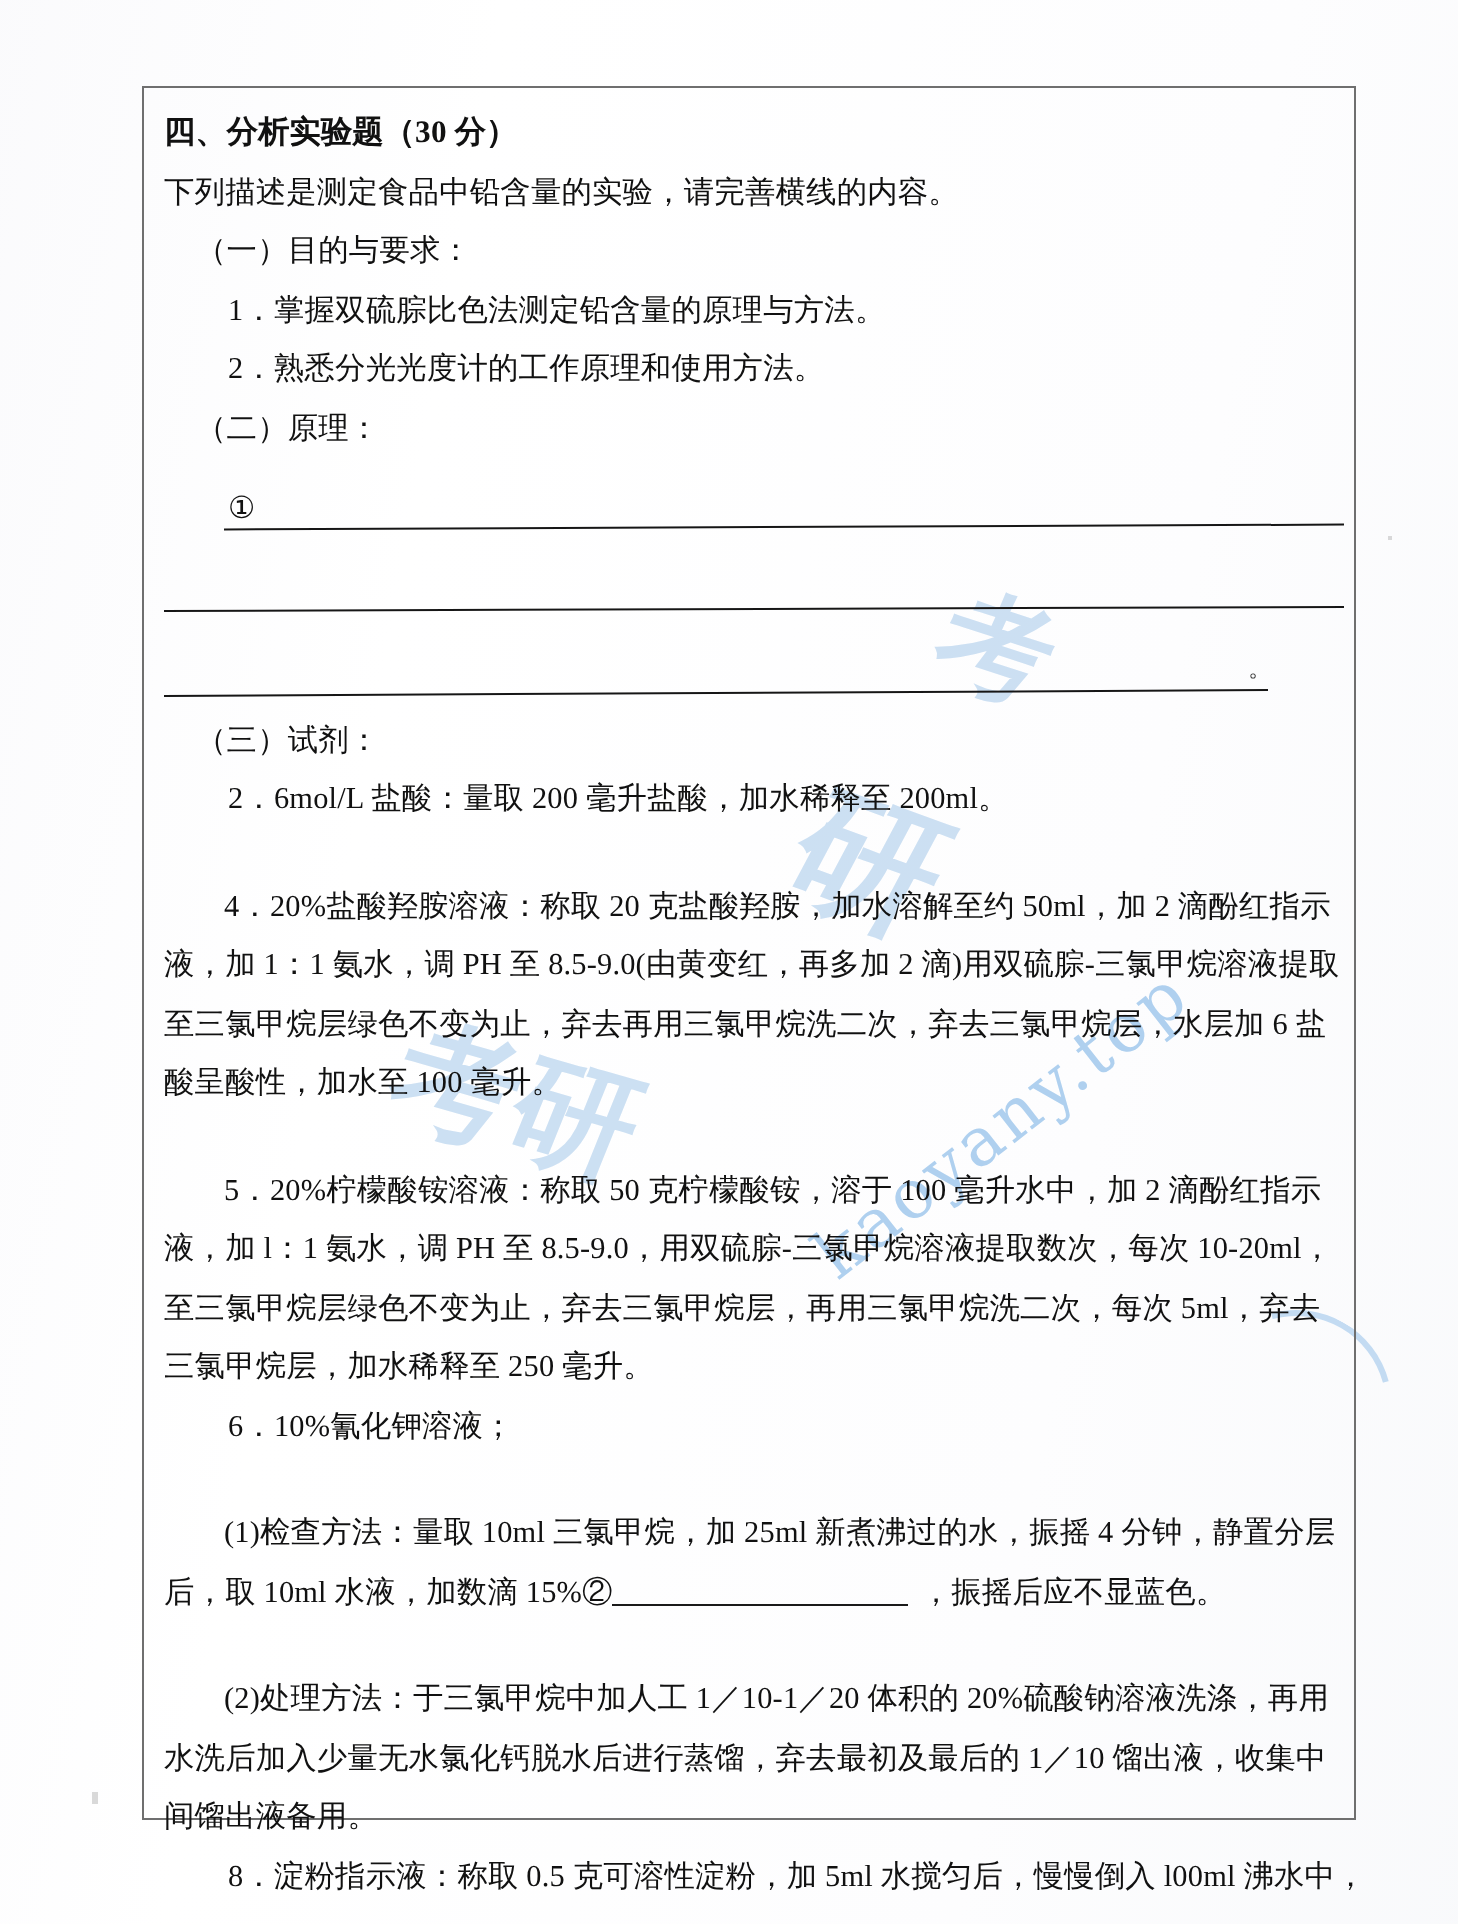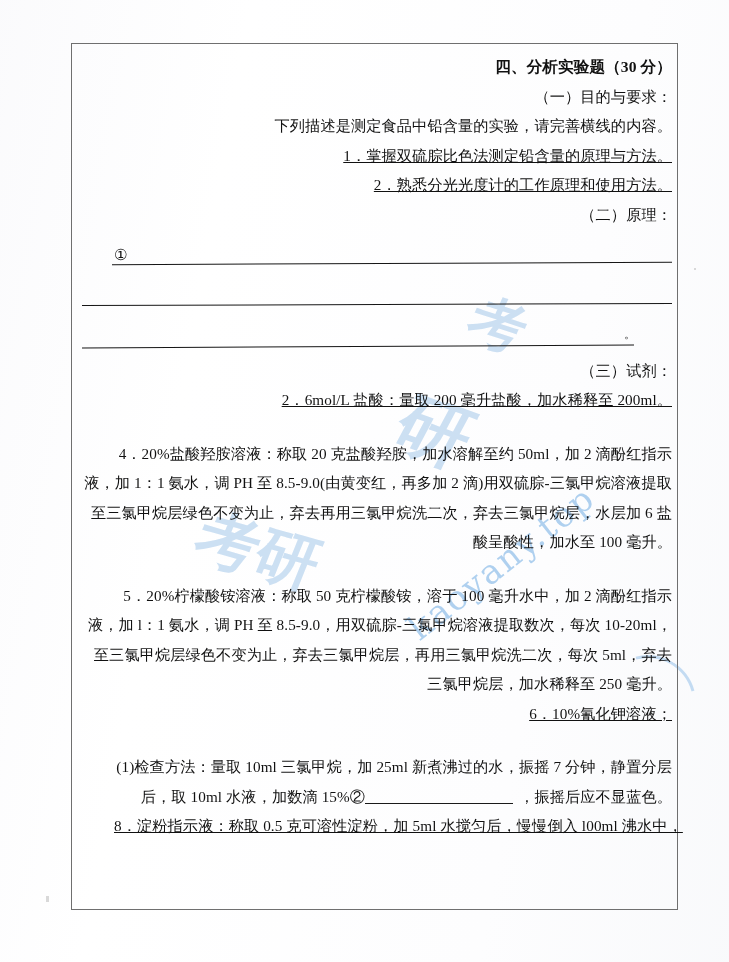--- a/index.html
+++ b/index.html
@@ -98,30 +98,29 @@
     top: 52px;
     width: 590px;
     z-index: 3;
   }
 
   .line {
     font-size: 15.2px;
     line-height: 29.5px;
     white-space: nowrap;
     letter-spacing: .1px;
-    text-align: right;
   }
   .line.wrap { white-space: normal; }
 
   .heading {
     font-weight: 700;
     font-size: 15.6px;
   }
   .indent-1 { padding-left: 16px; }
-  .indent-2 { padding-left: 32px; text-decoration: underline; }
+  .indent-2 { padding-left: 32px; }
   .indent-first { text-indent: 30px; margin-top: 24px; }
   .rule-row {
     position: relative;
     height: 29.5px;
   }
   .rule-row .circ {
     position: absolute;
     left: 32px;
     bottom: 3px;
     font-size: 15.2px;
@@ -200,22 +199,22 @@
   <div class="wm-cjk c">考研</div>
   <div class="wm-latin">kaoyany.top</div>
   <div class="wm-arc"></div>
 </div>
 
 <div class="page-frame"></div>
 
 <div class="page-body">
 
   <div class="line heading">四、分析实验题（30 分）</div>
+  <div class="line">下列描述是测定食品中铅含量的实验，请完善横线的内容。</div>
   <div class="line indent-1">（一）目的与要求：</div>
-  <div class="line">下列描述是测定食品中铅含量的实验，请完善横线的内容。</div>
   <div class="line indent-2">1．掌握双硫腙比色法测定铅含量的原理与方法。</div>
   <div class="line indent-2">2．熟悉分光光度计的工作原理和使用方法。</div>
   <div class="line indent-1">（二）原理：</div>
 
   <div class="spacer-xs"></div>
 
   <div class="rule-row">
     <span class="circ">①</span>
     <span class="rule-a"></span>
   </div>
@@ -232,22 +231,23 @@
   <div class="spacer-xs"></div>
 
   <div class="line indent-1">（三）试剂：</div>
   <div class="line indent-2">2．6mol/L 盐酸：量取 200 毫升盐酸，加水稀释至 200ml。</div>
 
   <div class="line wrap indent-first">4．20%盐酸羟胺溶液：称取 20 克盐酸羟胺，加水溶解至约 50ml，加 2 滴酚红指示液，加 1：1 氨水，调 PH 至 8.5-9.0(由黄变红，再多加 2 滴)用双硫腙-三氯甲烷溶液提取至三氯甲烷层绿色不变为止，弃去再用三氯甲烷洗二次，弃去三氯甲烷层，水层加 6 盐酸呈酸性，加水至 100 毫升。</div>
   <div class="line wrap indent-first">5．20%柠檬酸铵溶液：称取 50 克柠檬酸铵，溶于 100 毫升水中，加 2 滴酚红指示液，加 l：1 氨水，调 PH 至 8.5-9.0，用双硫腙-三氯甲烷溶液提取数次，每次 10-20ml，至三氯甲烷层绿色不变为止，弃去三氯甲烷层，再用三氯甲烷洗二次，每次 5ml，弃去三氯甲烷层，加水稀释至 250 毫升。</div>
 
   <div class="line indent-2">6．10%氰化钾溶液；</div>
 
-  <div class="line wrap indent-first"><span>(1)检查方法：量取 10ml 三氯甲烷，加 25ml 新煮沸过的水，振摇 7 分钟，静置分层后，取 10ml 水液，加数滴 15%</span><span>②</span><span class="inline-blank"></span><span>，振摇后应不显蓝色。</span></div>
-
+  <div class="line wrap indent-first"><span>(1)检查方法：量取 10ml 三氯甲烷，加 25ml 新煮沸过的水，振摇 4 分钟，静置分层后，取 10ml 水液，加数滴 15%</span><span>②</span><span class="inline-blank"></span><span>，振摇后应不显蓝色。</span></div>
+
+  <div class="line wrap indent-first">(2)处理方法：于三氯甲烷中加人工 1／10-1／20 体积的 20%硫酸钠溶液洗涤，再用水洗后加入少量无水氯化钙脱水后进行蒸馏，弃去最初及最后的 1／10 馏出液，收集中间馏出液备用。</div>
 
   <div class="line indent-2">8．淀粉指示液：称取 0.5 克可溶性淀粉，加 5ml 水搅匀后，慢慢倒入 l00ml 沸水中，</div>
 
 </div>
 
 <div class="footer">
   <span>第</span>
   <span>2</span>
   <span>页 共</span>
   <b>4</b>

